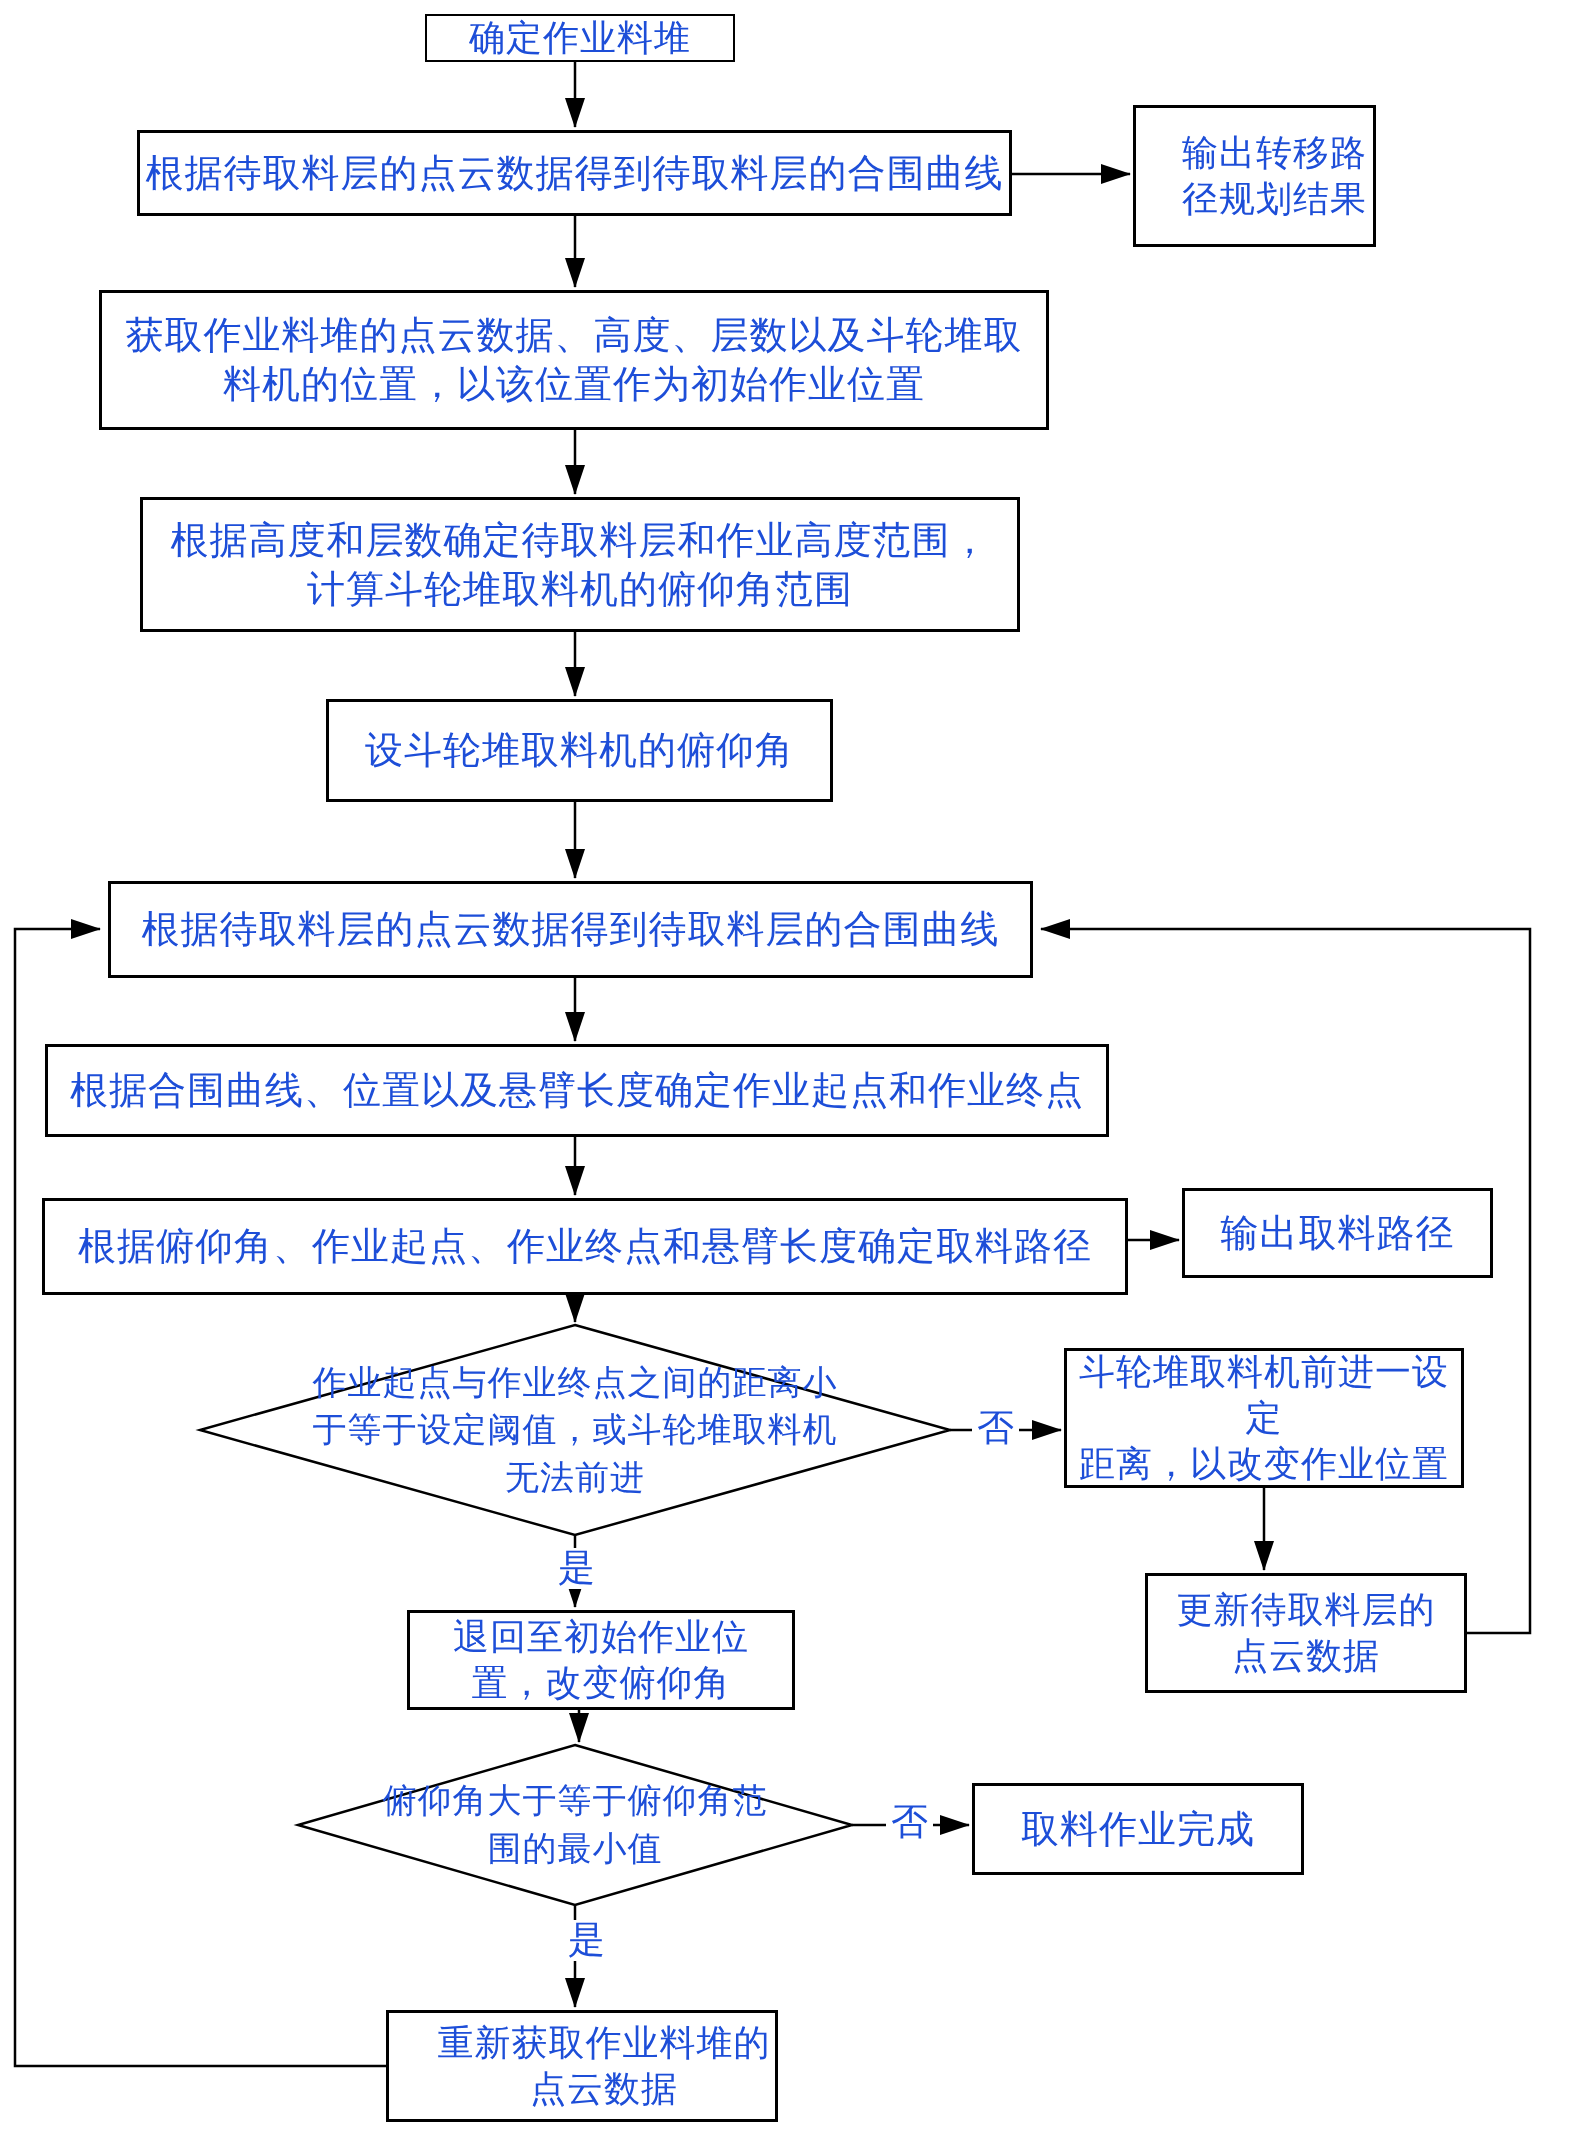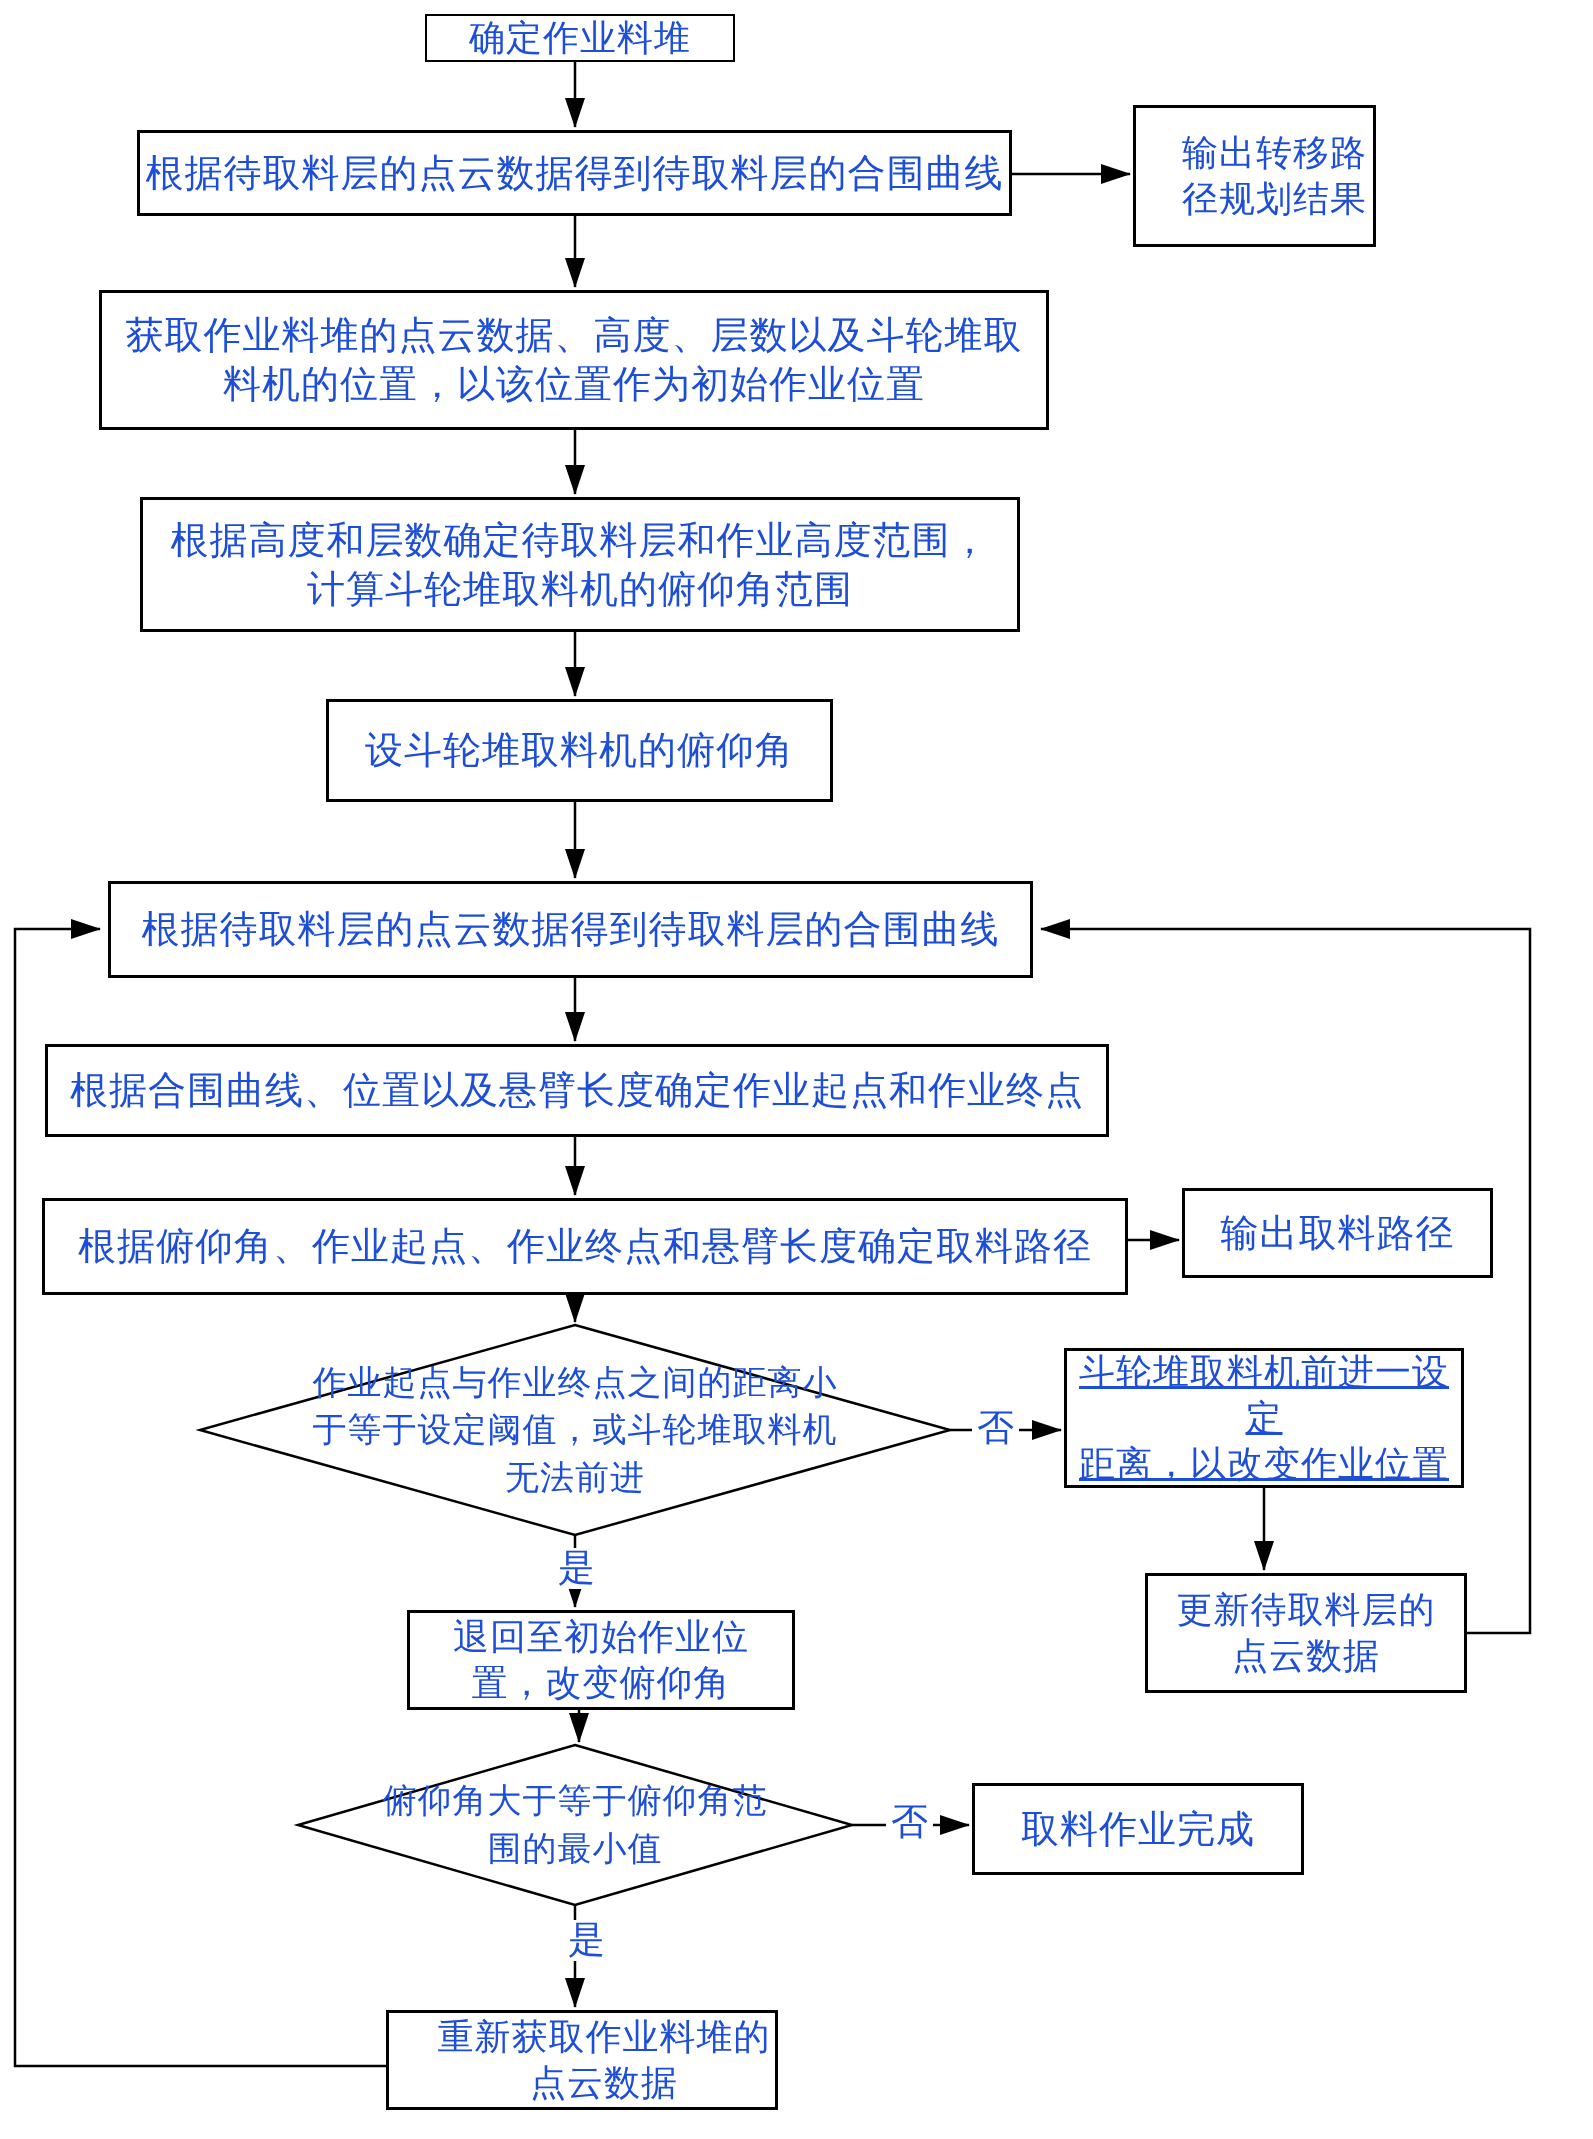--- a/index.html
+++ b/index.html
@@ -64,26 +64,26 @@
   #box_b    { left: 137px;  top: 130px;  width: 875px;  height: 86px;  }
   #box_out1 { left: 1133px; top: 105px;  width: 243px;  height: 142px; padding-left: 40px; }
   #box_c    { left: 99px;   top: 290px;  width: 950px;  height: 140px; }
   #box_d    { left: 140px;  top: 497px;  width: 880px;  height: 135px; }
   #box_e    { left: 326px;  top: 699px;  width: 507px;  height: 103px; }
   #box_f    { left: 108px;  top: 881px;  width: 925px;  height: 97px;  }
   #box_g    { left: 45px;   top: 1044px; width: 1064px; height: 93px;  }
   #box_h    { left: 42px;   top: 1198px; width: 1086px; height: 97px;  }
   #box_out2 { left: 1182px; top: 1188px; width: 311px;  height: 90px;  }
   #diamond_1_label { left: 285px; top: 1340px; width: 580px; height: 180px; }
-  #box_j    { left: 1064px; top: 1348px; width: 400px;  height: 140px; text-decoration: underline; }
+  #box_j    { left: 1064px; top: 1348px; width: 400px;  height: 140px; }
   #box_k    { left: 1145px; top: 1573px; width: 322px;  height: 120px; }
   #box_l    { left: 407px;  top: 1610px; width: 388px;  height: 100px; }
   #diamond_2_label { left: 325px; top: 1762px; width: 500px; height: 126px; }
   #box_m    { left: 972px;  top: 1783px; width: 332px;  height: 92px;  }
-  #box_n    { left: 386px;  top: 2010px; width: 392px;  height: 100px; padding-left: 44px; }
+  #box_n    { left: 386px;  top: 2010px; width: 392px;  height: 112px; padding-left: 44px; }
 
   #lbl_no_1  { left: 972px; top: 1408px; }
   #lbl_yes_1 { left: 553px; top: 1548px; }
   #lbl_no_2  { left: 886px; top: 1802px; }
   #lbl_yes_2 { left: 563px; top: 1920px; }
 </style>
 </head>
 <body>
 
 <div id="canvas">

